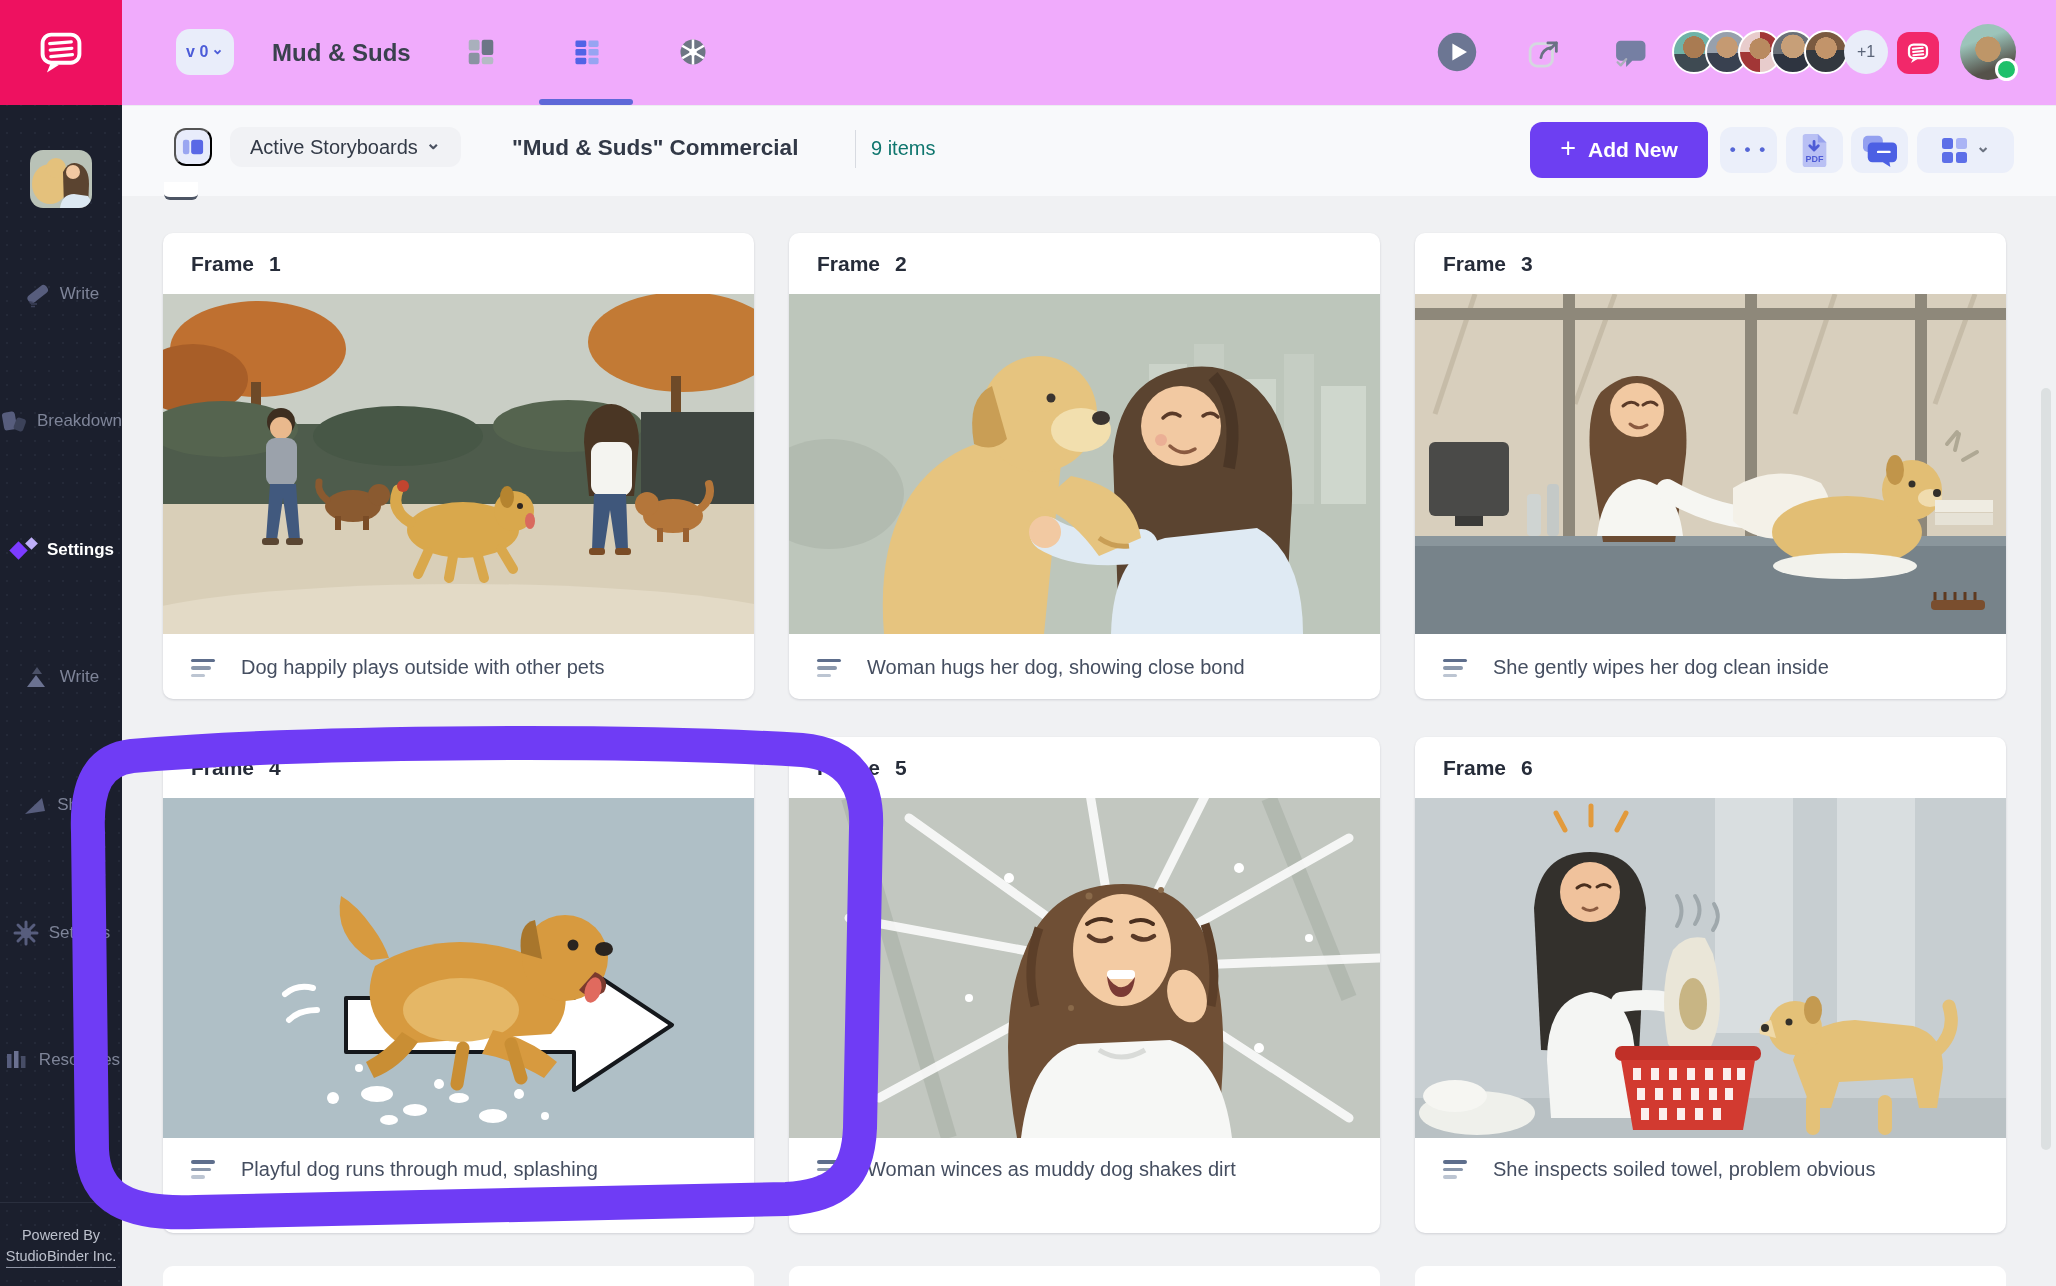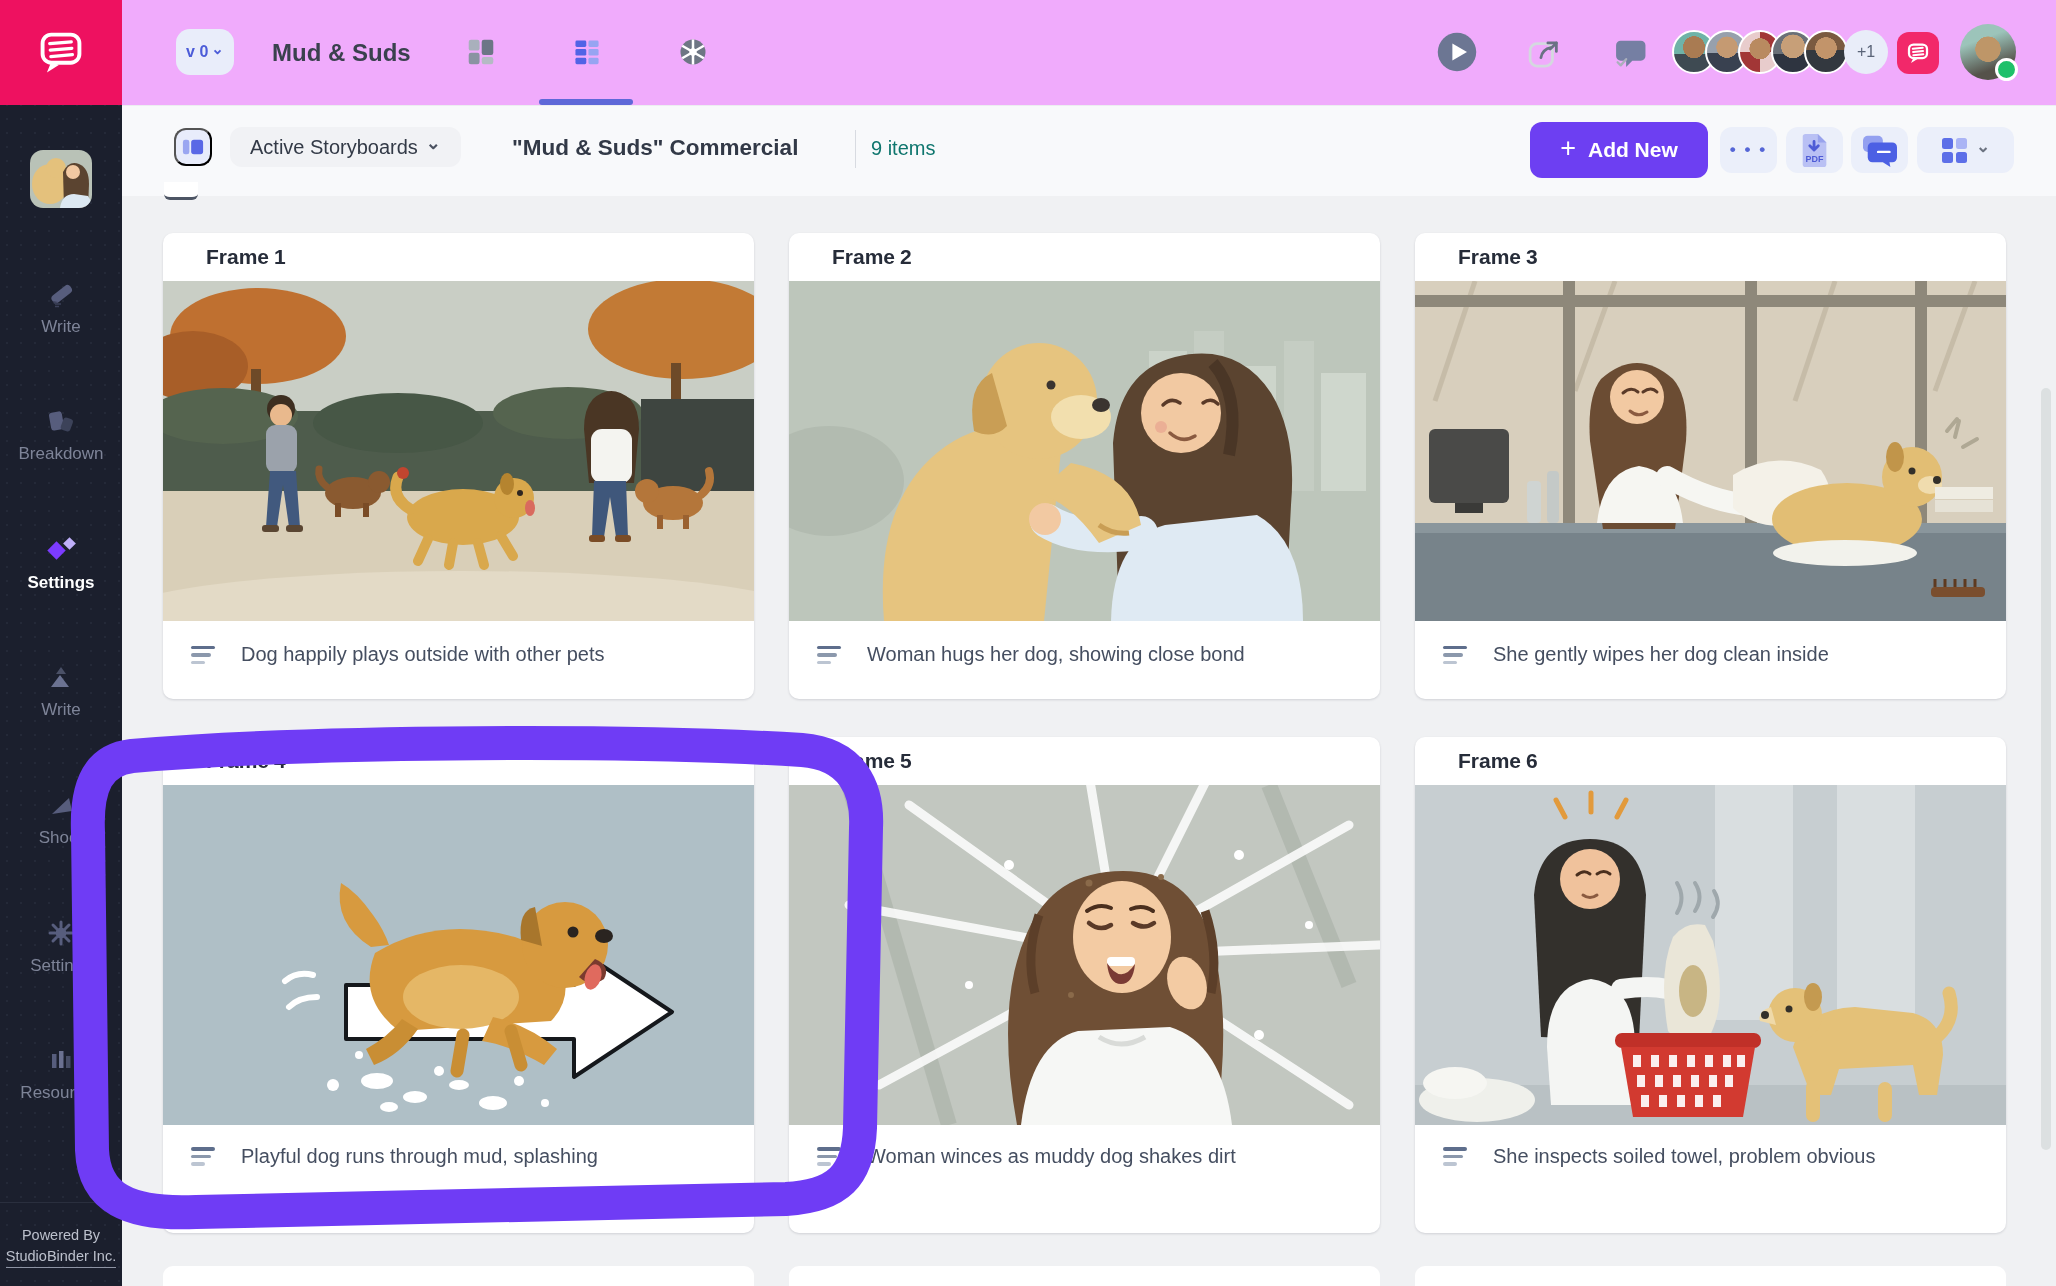--- a/index.html
+++ b/index.html
@@ -4,21 +4,21 @@
 <style>
   html,body{margin:0;padding:0;background:#E8E9EC;}
   .stage{position:relative;width:2056px;height:1286px;background:#F0F1F3;
          font-family:"Liberation Sans",sans-serif;overflow:hidden;}
   
   .sidebar{position:absolute;left:0;top:0;width:122px;height:1286px;background:#1B1F2D;
            background-image:radial-gradient(#242938 1.2px,transparent 1.2px);background-size:14px 14px;z-index:2;}
   .logo{position:absolute;left:0;top:0;width:122px;height:105px;background:#EE1160;
         display:flex;align-items:center;justify-content:center;cursor:pointer;}
   .proj-thumb{position:absolute;left:30px;top:150px;width:62px;height:58px;border-radius:13px;overflow:hidden;}
-  .nav-item{position:absolute;left:0;width:122px;display:flex;flex-direction:column;align-items:center;gap:9px;
+  .nav-item{position:absolute;left:0;width:122px;display:flex;flex-direction:row;align-items:center;gap:9px;
             color:#7E8498;font-size:17px;cursor:pointer;justify-content:center;}
   .nav-item.active{color:#FFFFFF;font-weight:600;}
   .powered{position:absolute;left:0;bottom:0;width:122px;border-top:1px solid #2A2F3E;
            padding:22px 0 18px 0;text-align:center;color:#BCC0CC;font-size:14.5px;line-height:1.5;}
   .powered .inc{border-bottom:1px solid #8D93A3;padding-bottom:3px;cursor:pointer;}
   
   .topbar{position:absolute;left:122px;top:0;width:1934px;height:105px;background:#f0abfc;z-index:3;}
   .chip-version{position:absolute;left:54px;top:29px;width:58px;height:46px;background:#E9EDFA;border-radius:14px;
                 display:flex;align-items:center;justify-content:center;gap:3px;color:#4C5CD8;
                 font-size:16px;font-weight:700;cursor:pointer;}
@@ -62,21 +62,21 @@
   .dots{color:#5566D6;font-size:17px;letter-spacing:2px;font-weight:700;}
   .grid-chev{color:#6B7280;font-size:17px;font-weight:700;margin-top:-8px;}
   
   .content{position:absolute;left:122px;top:195px;width:1934px;height:1091px;background:#F0F1F3;z-index:1;}
   .sliver{position:absolute;left:164px;top:182px;width:34px;height:15px;background:#fff;
           border-bottom:3px solid #4D5564;border-radius:0 0 6px 6px;z-index:4;}
   .card{position:absolute;width:591px;background:#fff;border-radius:10px;overflow:hidden;cursor:pointer;
         box-shadow:0 1px 2px rgba(16,24,40,.05),0 1px 3px rgba(16,24,40,.09);}
   .card.r1{height:466px;}
   .card.r2{height:496px;}
-  .card-head{height:48px;display:flex;align-items:center;gap:5px;padding-left:43px;
+  .card-head{height:61px;display:flex;align-items:center;gap:15px;padding-left:28px;
              font-size:21px;font-weight:700;color:#262C39;}
   .card-img{height:340px;}
   .card-img svg{display:block;width:100%;height:100%;}
   .card-cap{display:flex;gap:26px;padding:0 28px;font-size:20px;color:#454E60;cursor:text;}
   .r1 .card-cap{height:66px;align-items:center;}
   .r2 .card-cap{height:96px;align-items:flex-start;padding-top:20px;}
   .cap-icon{display:flex;flex-direction:column;gap:4px;margin-top:2px;flex:none;}
   .cap-icon i{display:block;height:3.5px;border-radius:2px;}
   .cap-icon i:nth-child(1){width:24px;background:#5E6E8C;}
   .cap-icon i:nth-child(2){width:20px;background:#8B98AC;}

